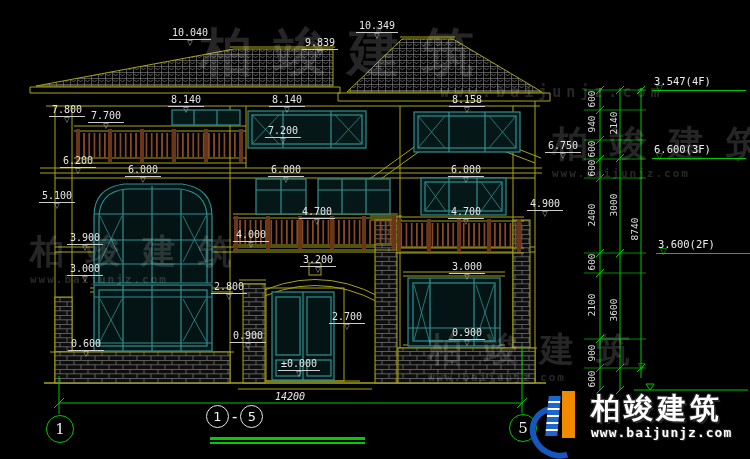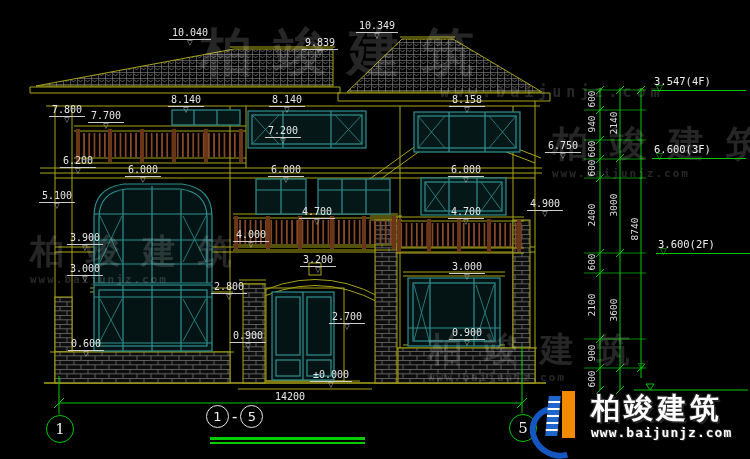--- a/index.html
+++ b/index.html
@@ -497,21 +497,21 @@
       <div class="dim" style="left: 467px; top: 323px;">
         <span class="t">0.900</span>
         <span class="g">▽</span>
       </div>
 
       <div class="dim" style="left: 86px; top: 334px;">
         <span class="t">0.600</span>
         <span class="g">▽</span>
       </div>
 
-      <div class="dim" style="left: 299px; top: 365px; margin-left: 32px;">
+      <div class="dim" style="left: 299px; top: 354px;">
         <span class="t">±0.000</span>
         <span class="g">▽</span>
       </div>
     </div>
 
   <div>
 
   <div class="vlab" style="left: 591px; top: 99px;">600</div>
       <div class="vlab" style="left: 591px; top: 124px;">940</div>
       <div class="vlab" style="left: 591px; top: 149px;">600</div>
@@ -548,21 +548,21 @@
       <div class="level" style="left: 656px; top: 235px;">
         <span class="lv-t">3.600(2F)</span>
         <span class="lv-g">▽</span>
       </div>
 
       <div class="level" style="left: 634px; top: 350px;">
         <span class="lv-g">▽</span>
       </div>
     </div>
 
-  <div class="dimnum" style="left:290px;top:391px;">14200</div>
+  <div class="dimnum" style="left:290px;top:391px;font-style:italic;">14200</div>
 
   <div class="bubble" style="left:46px;top:415px;">1</div>
   <div class="bubble" style="left:509px;top:414px;">5</div>
 
   <div class="titleblock">
     <span class="tb-circle">1</span>
     <span class="tb-dash">-</span>
     <span class="tb-circle">5</span>
   </div>
   <div class="tb-underline1"></div>

